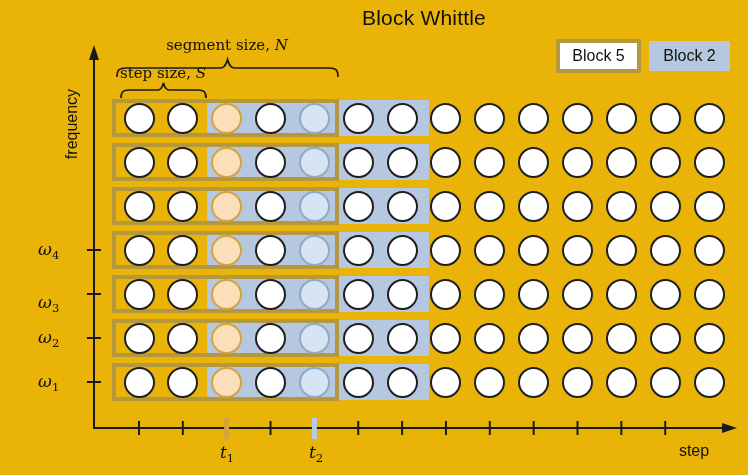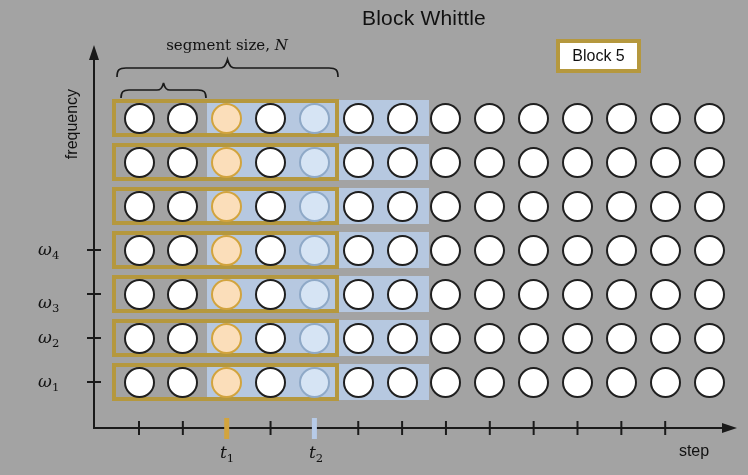--- a/index.html
+++ b/index.html
@@ -1,17 +1,17 @@
 <!DOCTYPE html>
 <html><head>
 <meta charset="utf-8">
 <style>
   html,body { margin:0; padding:0; background:#ffffff; }
   #stage {
-    position:relative; width:748px; height:475px; background:#a3a3a3;
+    position:relative; width:748px; height:475px; background:#eab308;
     font-family:"Liberation Sans", sans-serif; overflow:hidden;
   }
   .abs { position:absolute; }
 
   
   #title {
     left:274px; top:6px; width:300px; text-align:center;
     font-size:21px; color:#111; letter-spacing:0.2px;
   }
 
@@ -71,24 +71,31 @@
 </head>
 <body>
 
 <div id="stage" style="--gold: #b5983e; --gold-bright: #d2a43e; --band: #b6c8e0; --orange-fill: #fbdeba; --blue-fill: #d6e4f4; --blue-border: #8fa9c7;">
 
   <div id="title" class="abs">Block Whittle</div>
 
   <div id="legend-block1" class="abs">
     <span>Block 5</span>
   </div>
+  <div id="legend-block2" class="abs">
+    <span>Block 2</span>
+  </div>
 
   <div id="segment-label" class="abs math">
     <span>segment size,</span>
     <i>N</i>
+  </div>
+  <div id="step-label" class="abs math">
+    <span>step size,</span>
+    <i>S</i>
   </div>
 
   <div id="grid-layer">
       <div class="band" style="left: 206.7px; top: 100px; width: 222px; height: 36px;"></div>
       <div class="block1-rect" style="left: 112px; top: 99px; width: 227px; height: 38px;"></div>
       <div class="circle" style="left: 123.5px; top: 102.5px;"></div>
       <div class="circle" style="left: 167.35px; top: 102.5px;"></div>
       <div class="circle orange" style="left: 211.2px; top: 102.5px;"></div>
       <div class="circle" style="left: 255.05px; top: 102.5px;"></div>
       <div class="circle blue" style="left: 298.9px; top: 102.5px;"></div>

